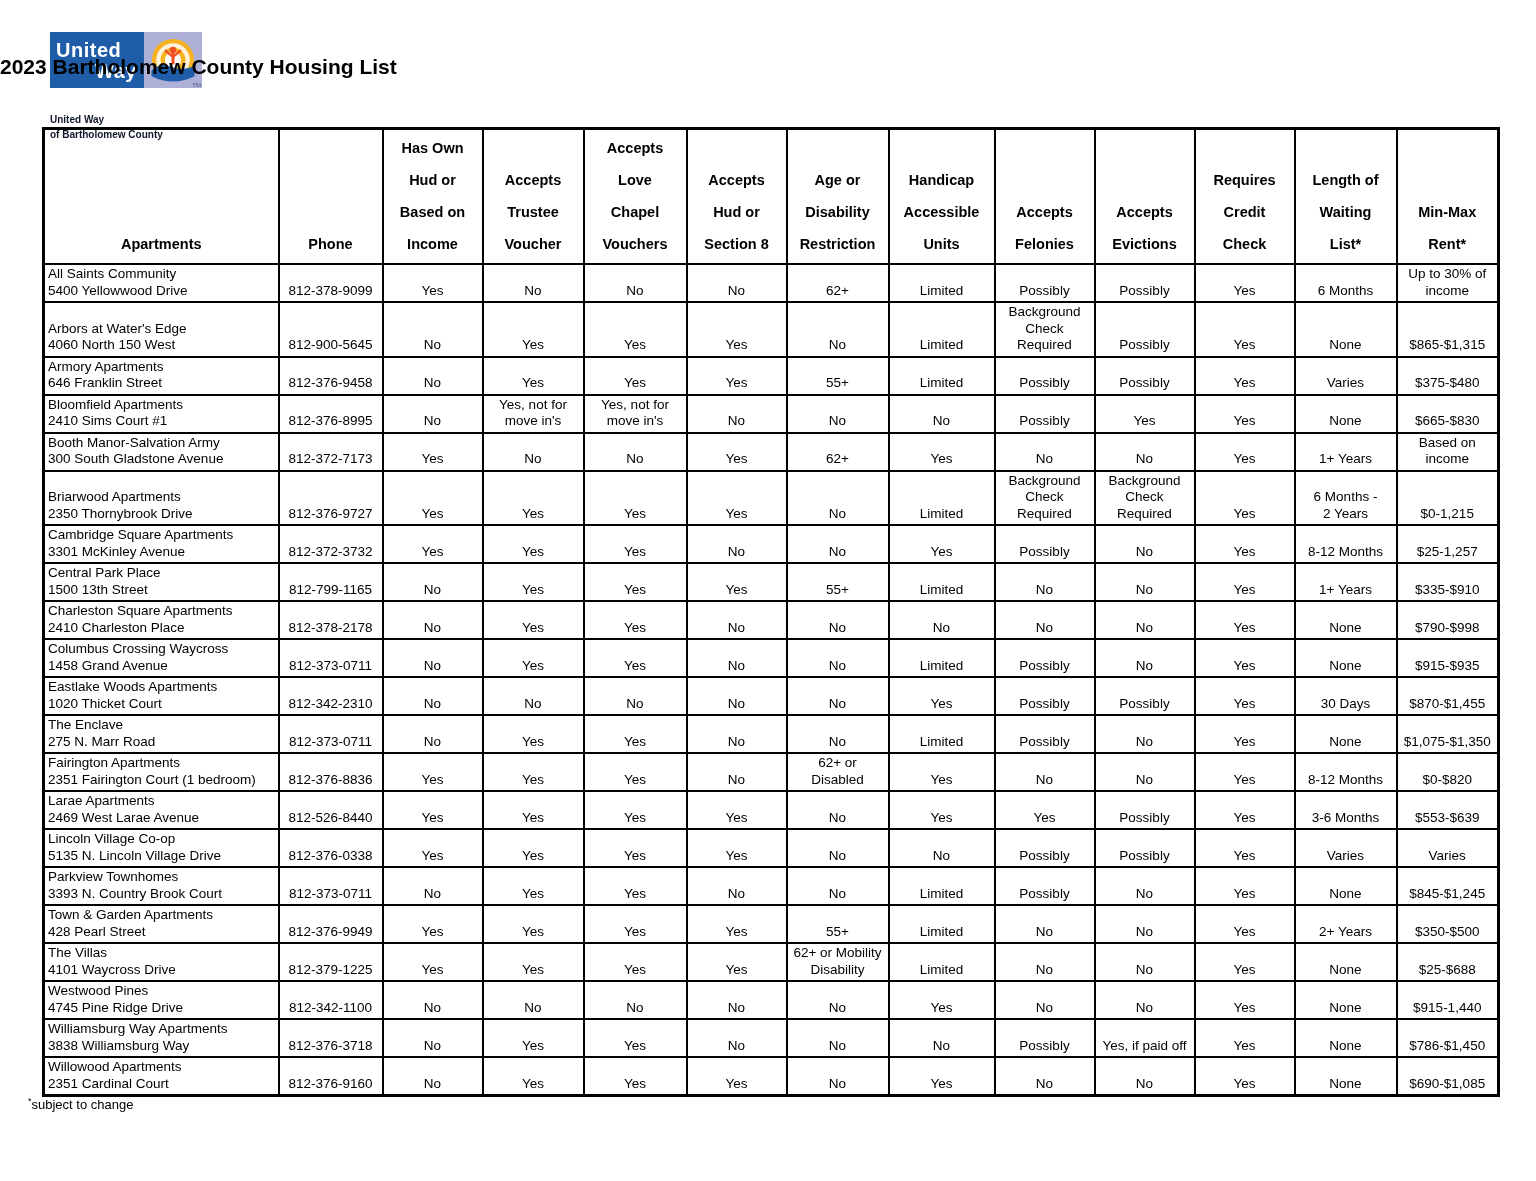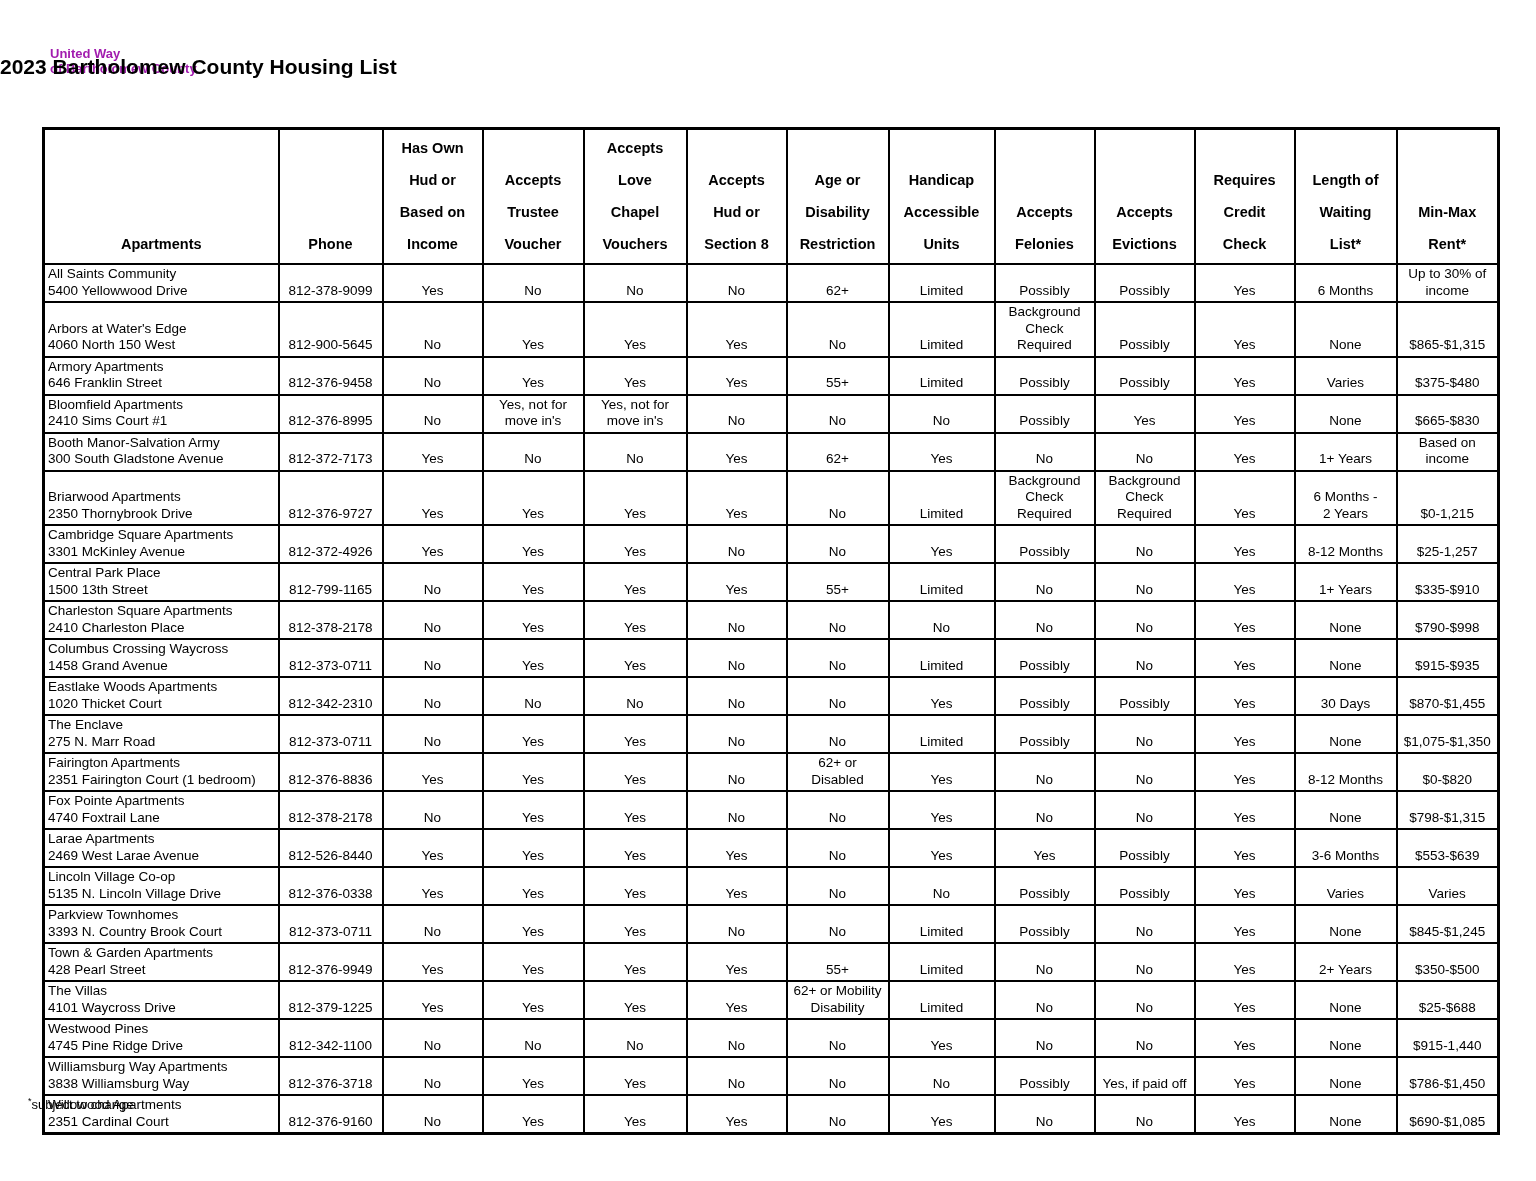--- a/index.html
+++ b/index.html
@@ -8,21 +8,21 @@
 
   
   .logo{position:absolute;left:50px;top:32px;}
   .logo-mark{display:flex;width:152px;height:56px;}
   .logo-blue{width:94px;height:56px;background:#1F5DA8;box-sizing:border-box;padding:5px 5px 4px 6px;
              display:flex;flex-direction:column;justify-content:center;}
   .logo-blue .l1{color:#fff;font-weight:bold;font-size:20px;line-height:21px;letter-spacing:.5px;text-align:left;}
   .logo-blue .l2{color:#fff;font-weight:bold;font-size:20px;line-height:21px;letter-spacing:.5px;text-align:right;padding-right:2px;}
   .logo-lav{position:relative;width:58px;height:56px;background:#AEB0D8;display:flex;align-items:center;justify-content:center;}
   .logo-tm{position:absolute;right:1px;bottom:0px;font-size:6px;color:#4a5a8a;}
-  .logo-tagline{margin-top:15px;color:#a21caf;font-weight:bold;font-size:13px;line-height:14.5px;}
+  .logo-tagline{margin-top:25px;color:#0f172a;font-weight:bold;font-size:10px;line-height:14.5px;}
 
   
   .title{position:absolute;left:0;right:0;top:55px;
          font-size:21px;font-weight:bold;}
 
   
   .table-wrap{position:absolute;left:42px;top:127px;}
   table{border-collapse:collapse;table-layout:fixed;width:1455px;border:3px solid #000;}
   th,td{border:2px solid #000;vertical-align:bottom;box-sizing:content-box;overflow:hidden;}
   thead th{height:88px;padding:2px 2px 3px;font-weight:bold;font-size:14.5px;line-height:32px;
@@ -34,20 +34,39 @@
   
   .footnote{position:absolute;left:28px;top:1096px;font-size:13px;}
   .footnote sup{font-size:9px;}
 </style>
 </head>
 <body>
 
 <div class="page">
 
   <div class="logo">
+    <div class="logo-mark">
+      <div class="logo-blue">
+        <div class="l1">United</div>
+        <div class="l2">Way</div>
+      </div>
+      <div class="logo-lav">
+        <svg width="46" height="46" viewBox="0 0 48 48">
+          <circle cx="24" cy="24" r="22" fill="#F6B221"></circle>
+          <circle cx="24" cy="24" r="17.5" fill="#FDF3DC"></circle>
+          <circle cx="24" cy="24" r="13" fill="#F6B221"></circle>
+          <circle cx="24" cy="24" r="8.5" fill="#FFFFFF"></circle>
+          <circle cx="24" cy="13.5" r="3.4" fill="#F04E23"></circle>
+          <path d="M24 17 L24 27" stroke="#F04E23" stroke-width="3.2" stroke-linecap="round"></path>
+          <path d="M23 20 L16.5 14.5 M25 20 L31.5 14.5" stroke="#F04E23" stroke-width="2.6" stroke-linecap="round"></path>
+          <path d="M1.5 35 Q11 26 22 31 Q34 36.5 46.5 30 L46.5 41 Q24 52 1.5 41 Z" fill="#1F5DA8"></path>
+        </svg>
+        <span class="logo-tm">TM</span>
+      </div>
+    </div>
     <div class="logo-tagline">
       <div>United Way</div>
       <div>of Bartholomew County</div>
     </div>
   </div>
 
   <div class="title">2023 Bartholomew County Housing List</div>
 
   <div class="table-wrap">
     <table>
@@ -222,21 +241,21 @@
             <td class="value-cell">Yes</td>
             <td class="value-cell">6 Months -
 2 Years</td>
             <td class="value-cell">$0-1,215</td>
           </tr>
           <tr>
             <td class="name-cell">
               <div>Cambridge Square Apartments</div>
               <div>3301 McKinley Avenue</div>
             </td>
-            <td class="phone-cell">812-372-4926</td>
+            <td class="phone-cell">812-372-3732</td>
             <td class="value-cell">Yes</td>
             <td class="value-cell">Yes</td>
             <td class="value-cell">Yes</td>
             <td class="value-cell">No</td>
             <td class="value-cell">No</td>
             <td class="value-cell">Yes</td>
             <td class="value-cell">Possibly</td>
             <td class="value-cell">No</td>
             <td class="value-cell">Yes</td>
             <td class="value-cell">8-12 Months</td>
@@ -343,38 +362,20 @@
             <td class="value-cell">Yes</td>
             <td class="value-cell">No</td>
             <td class="value-cell">62+ or
 Disabled</td>
             <td class="value-cell">Yes</td>
             <td class="value-cell">No</td>
             <td class="value-cell">No</td>
             <td class="value-cell">Yes</td>
             <td class="value-cell">8-12 Months</td>
             <td class="value-cell">$0-$820</td>
-          </tr>
-          <tr>
-            <td class="name-cell">
-              <div>Fox Pointe Apartments</div>
-              <div>4740 Foxtrail Lane</div>
-            </td>
-            <td class="phone-cell">812-378-2178</td>
-            <td class="value-cell">No</td>
-            <td class="value-cell">Yes</td>
-            <td class="value-cell">Yes</td>
-            <td class="value-cell">No</td>
-            <td class="value-cell">No</td>
-            <td class="value-cell">Yes</td>
-            <td class="value-cell">No</td>
-            <td class="value-cell">No</td>
-            <td class="value-cell">Yes</td>
-            <td class="value-cell">None</td>
-            <td class="value-cell">$798-$1,315</td>
           </tr>
           <tr>
             <td class="name-cell">
               <div>Larae Apartments</div>
               <div>2469 West Larae Avenue</div>
             </td>
             <td class="phone-cell">812-526-8440</td>
             <td class="value-cell">Yes</td>
             <td class="value-cell">Yes</td>
             <td class="value-cell">Yes</td>

